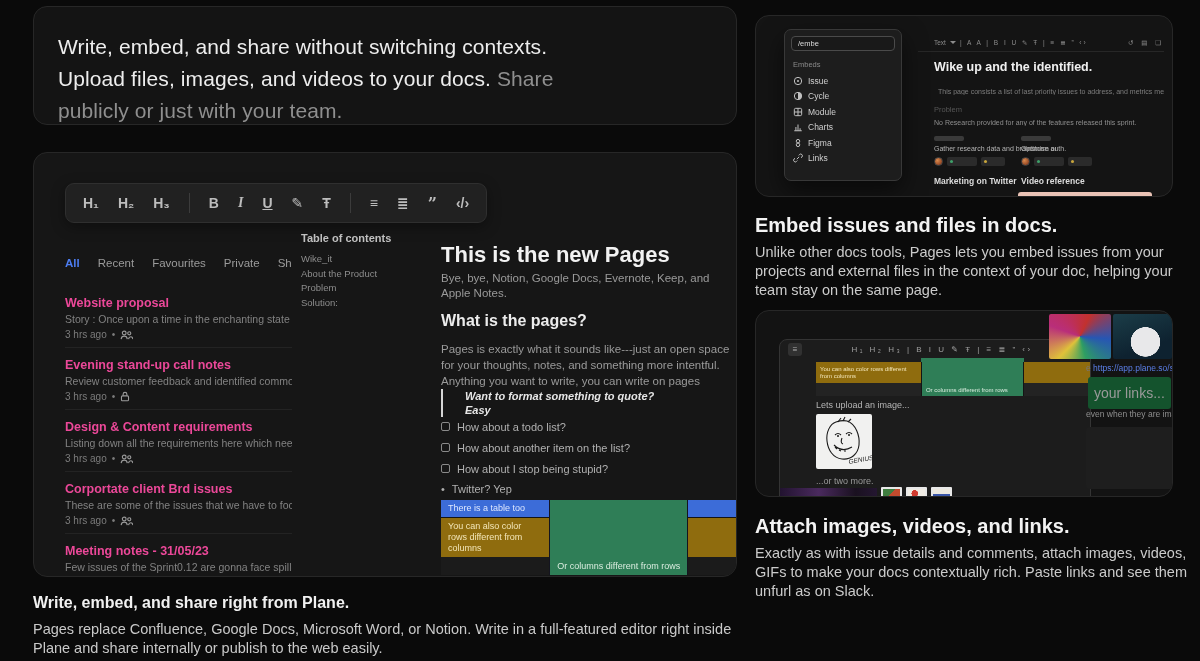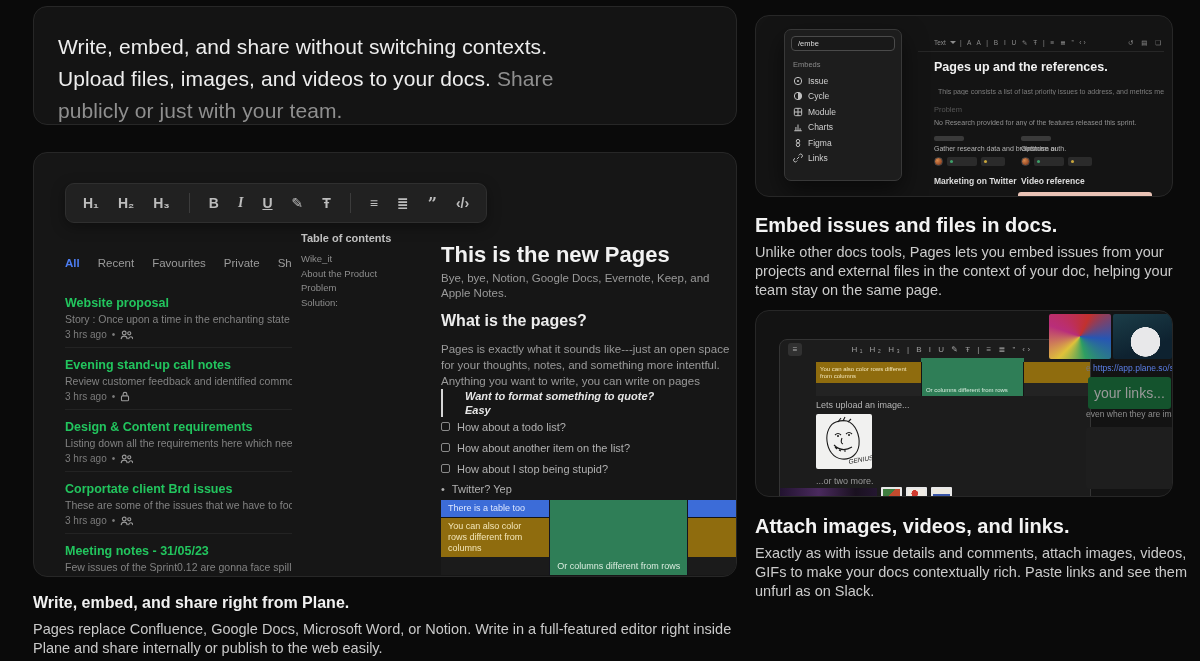--- a/index.html
+++ b/index.html
@@ -28,21 +28,21 @@
   .tbdiv { width:1px; height:20px; background:#3c3c3c; }
 
   
   #pagesPanel { position:absolute; left:31px; top:96px; width:227px; height:329px; overflow:hidden; }
   .tabs { display:flex; gap:18px; padding-top:8px; height:26px; white-space:nowrap; overflow:hidden; font-size:11.5px; color:#9b9b9b; }
   .tab { position:relative; }
   .tab.active { color:#4c7cf0; font-weight:600; }
   .tab.active::after { content:""; position:absolute; left:-2px; right:-2px; bottom:-6px; height:2px; background:#4c7cf0; border-radius:2px; }
   .doclist { margin-top:11px; }
   .docrow { padding:10px 0 6px; border-bottom:1px solid #232323; height:62px; }
-  .doctitle { font-size:12.5px; line-height:14px; font-weight:700; color:#22c55e; white-space:nowrap; overflow:hidden; }
+  .doctitle { font-size:12.5px; line-height:14px; font-weight:700; color:#ec4899; white-space:nowrap; overflow:hidden; }
   .docdesc { margin-top:3px; font-size:10.5px; line-height:13px; color:#828282; white-space:nowrap; overflow:hidden; }
   .docmeta { margin-top:3px; display:flex; align-items:center; gap:5px; font-size:10px; color:#7c7c7c; }
   .docmeta svg { display:block; }
 
   
   #tocPanel { position:absolute; left:267px; top:78px; width:132px; }
   .toctitle { font-size:11px; line-height:14px; color:#c0c0c0; font-weight:600; }
   .tocitem { margin-top:0; font-size:9.5px; line-height:14.5px; color:#8d8d8d; }
   .tocitems { margin-top:7px; }
 
@@ -318,21 +318,21 @@
 
   <div class="card" id="embedCard">
 
     <div class="mini-toolbar">
       <span>Text</span>
       <span class="caret"></span>
       <span class="mini-glyphs">| A A | B I U ✎ Ŧ | ≡ ≣ ” ‹›</span>
       <span class="mini-right">↺ ▤ ❑</span>
     </div>
 
-    <div class="e-title">Pages up and the references.</div>
+    <div class="e-title">Wike up and the identified.</div>
     <div class="e-intro">This page consists a list of last priority issues to address, and metrics meeting summary.</div>
     <div class="e-problem">Problem</div>
     <div class="e-ptext">No Research provided for any of the features released this sprint.</div>
 
     <div class="issueCard" style="left:178px;width:122px;">
       <div class="idbar"></div>
       <div class="ititle">Gather research data and brainstorm on s...</div>
       <div class="chiprow">
         <span class="avatar"></span>
         <span class="chip" style="width:30px;">

